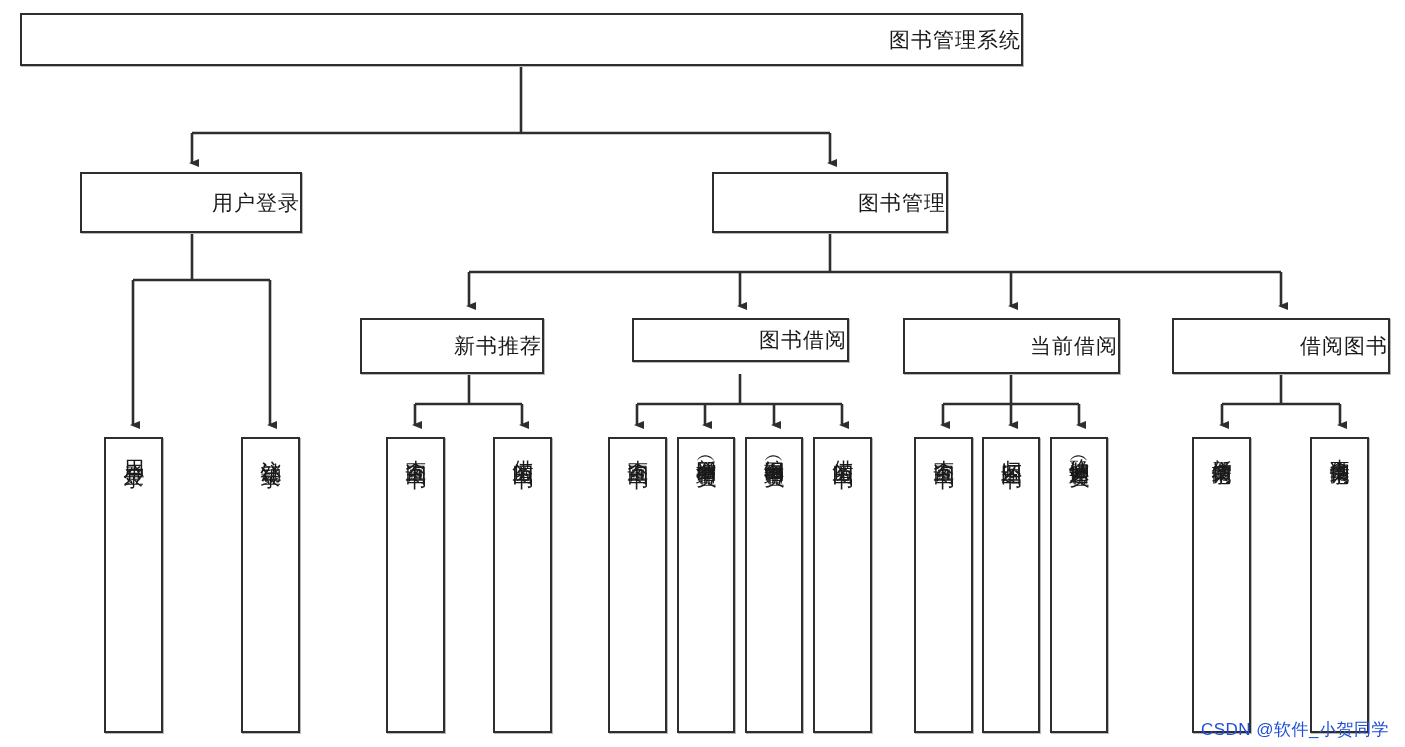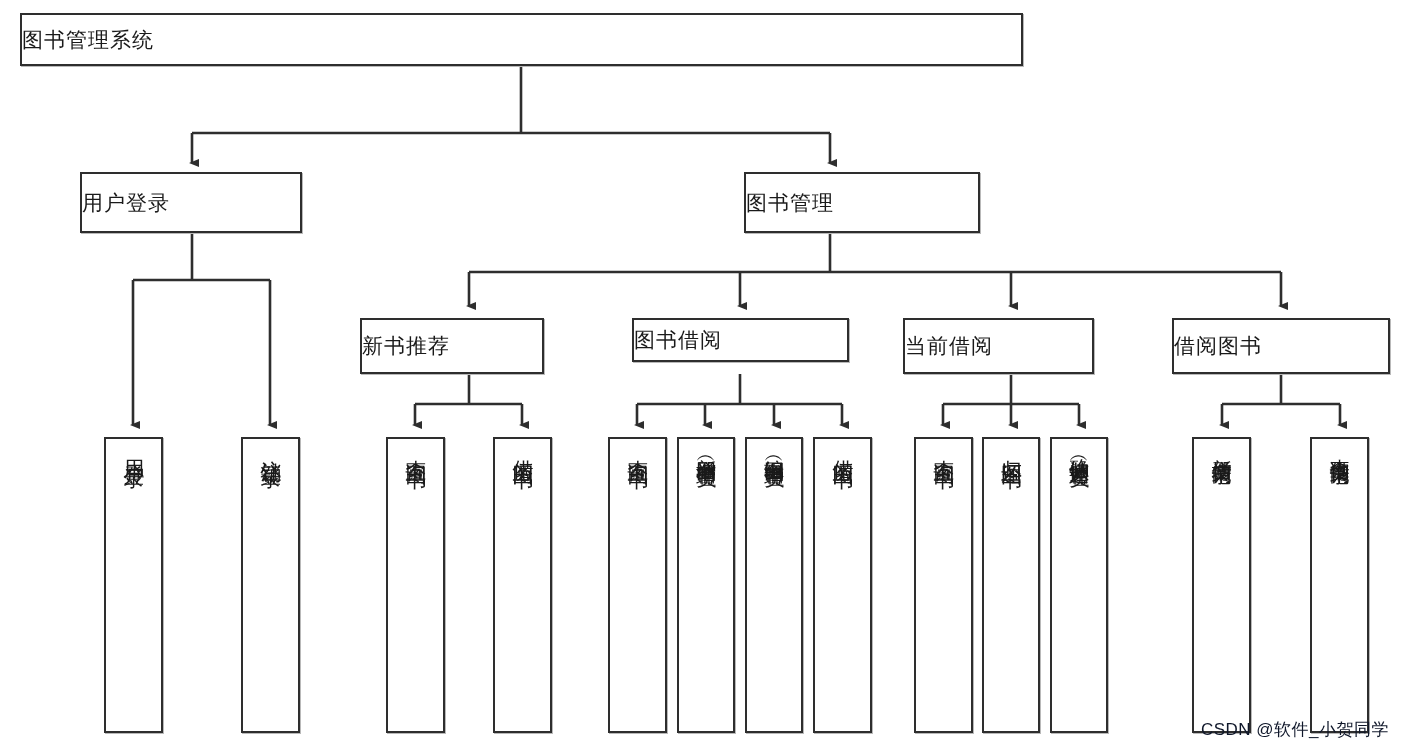--- a/index.html
+++ b/index.html
@@ -11,21 +11,21 @@
     position:relative;
   }
   #diagram{position:absolute;left:0;top:0;width:1405px;height:747px;}
   .node{
     position:absolute;
     box-sizing:border-box;
     border:2px solid #2e2e2e;
     background:#ffffff;
     display:flex;
     align-items:center;
-    justify-content:flex-start;
+    justify-content:flex-end;
     color:#1a1a1a;
     box-shadow:1px 1px 0 #b9b9b9;
   }
   .node.h{
     font-size:21px;
     letter-spacing:1px;
   }
   .node.v{
     border-width:2px;
     align-items:flex-start;
@@ -41,21 +41,21 @@
     white-space:nowrap;
     color:#1a1a1a;
   }
   .vtext.tall{font-size:20px;letter-spacing:1.5px;}
   svg.links{position:absolute;left:0;top:0;width:1405px;height:747px;pointer-events:none;}
   .watermark{
     position:absolute;
     right:16px;
     bottom:6px;
     font-size:17px;
-    color:#0f172a;
+    color:#1d4ed8;
     letter-spacing:0.5px;
     white-space:nowrap;
   }
 </style>
 </head>
 <body>
 
 <div id="diagram">
 
   <svg class="links" viewBox="0 0 1405 747">
@@ -108,31 +108,31 @@
     </g>
   </svg>
 
   <div class="node h" style="left:20px;top:13px;width:1003px;height:53px;">
     <span>图书管理系统</span>
   </div>
 
   <div class="node h" style="left:80px;top:172px;width:222px;height:61px;">
     <span>用户登录</span>
   </div>
-  <div class="node h" style="left:744px;top:172px;width:236px;height:61px;">
+  <div class="node h" style="left:712px;top:172px;width:236px;height:61px;">
     <span>图书管理</span>
   </div>
 
   <div class="node h" style="left:360px;top:318px;width:184px;height:56px;">
     <span>新书推荐</span>
   </div>
   <div class="node h" style="left:632px;top:318px;width:217px;height:44px;font-family:Liberation Serif, serif;">
     <span>图书借阅</span>
   </div>
-  <div class="node h" style="left:903px;top:318px;width:191px;height:56px;">
+  <div class="node h" style="left:903px;top:318px;width:217px;height:56px;">
     <span>当前借阅</span>
   </div>
   <div class="node h" style="left:1172px;top:318px;width:218px;height:56px;">
     <span>借阅图书</span>
   </div>
 
   <div class="node v" style="left:104px;top:437px;width:59px;height:296px;">
     <span class="vtext">用户登录</span>
   </div>
   <div class="node v" style="left:241px;top:437px;width:59px;height:296px;">

